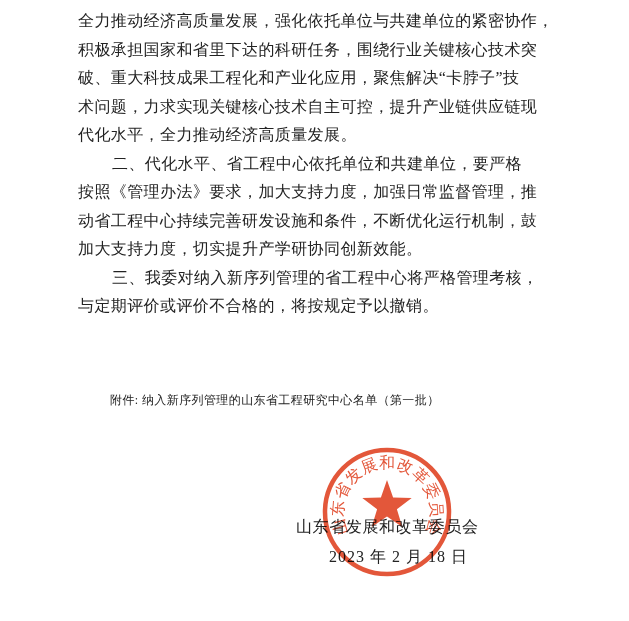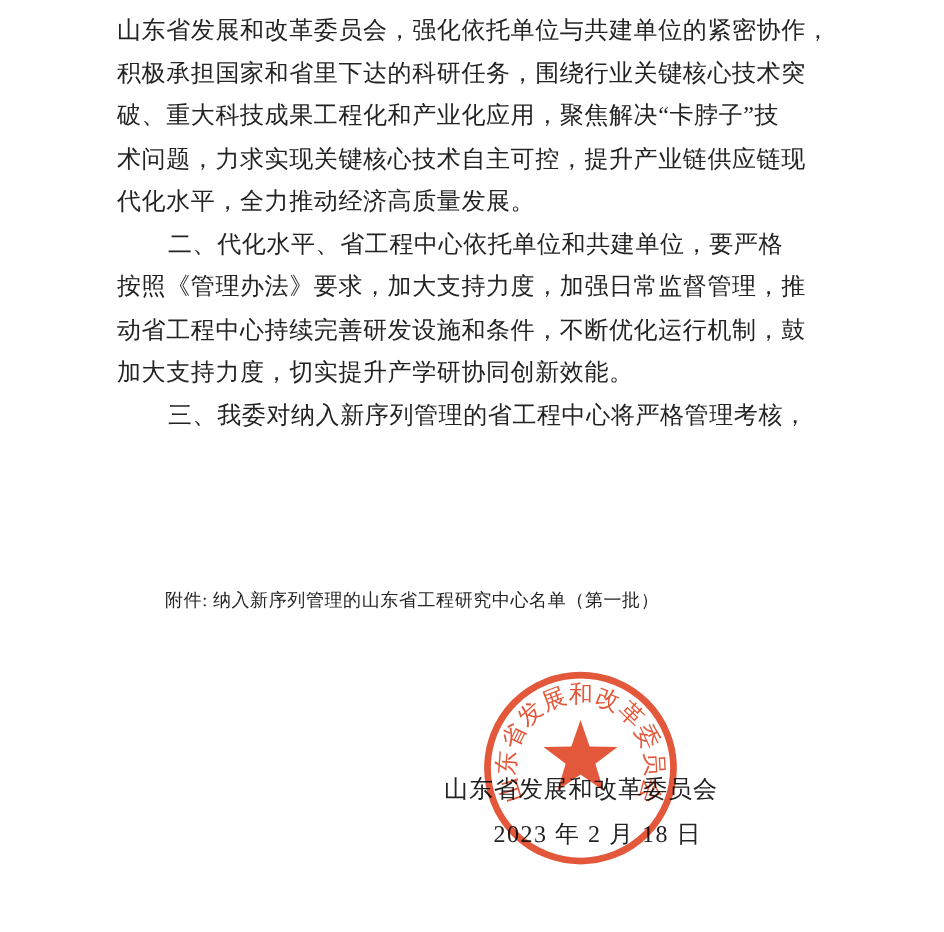--- a/index.html
+++ b/index.html
@@ -84,30 +84,31 @@
     letter-spacing: 0.5px;
     font-family: "Liberation Serif", "DejaVu Serif", serif;
   }
 </style>
 </head>
 <body>
 
 <div>
 
   <div class="textblock">
-    <div class="line">山东省发展和改革委员会，强化依托单位与共建单位的紧密协作，</div>
+    <div class="line">全力推动经济高质量发展，强化依托单位与共建单位的紧密协作，</div>
     <div class="line">积极承担国家和省里下达的科研任务，围绕行业关键核心技术突</div>
     <div class="line">破、重大科技成果工程化和产业化应用，聚焦解决“卡脖子”技</div>
     <div class="line">术问题，力求实现关键核心技术自主可控，提升产业链供应链现</div>
     <div class="line">代化水平，全力推动经济高质量发展。</div>
     <div class="line indent">二、代化水平、省工程中心依托单位和共建单位，要严格</div>
     <div class="line">按照《管理办法》要求，加大支持力度，加强日常监督管理，推</div>
     <div class="line">动省工程中心持续完善研发设施和条件，不断优化运行机制，鼓</div>
     <div class="line">加大支持力度，切实提升产学研协同创新效能。</div>
     <div class="line indent">三、我委对纳入新序列管理的省工程中心将严格管理考核，</div>
+    <div class="line">与定期评价或评价不合格的，将按规定予以撤销。</div>
   </div>
 
   <div class="attachment">附件: 纳入新序列管理的山东省工程研究中心名单（第一批）</div>
 
   <div class="signature">山东省发展和改革委员会</div>
 
   <div class="docdate">2023 年 2 月 18 日</div>
 
   <svg class="seal" viewBox="0 0 160 160" aria-hidden="true">
     <defs>

